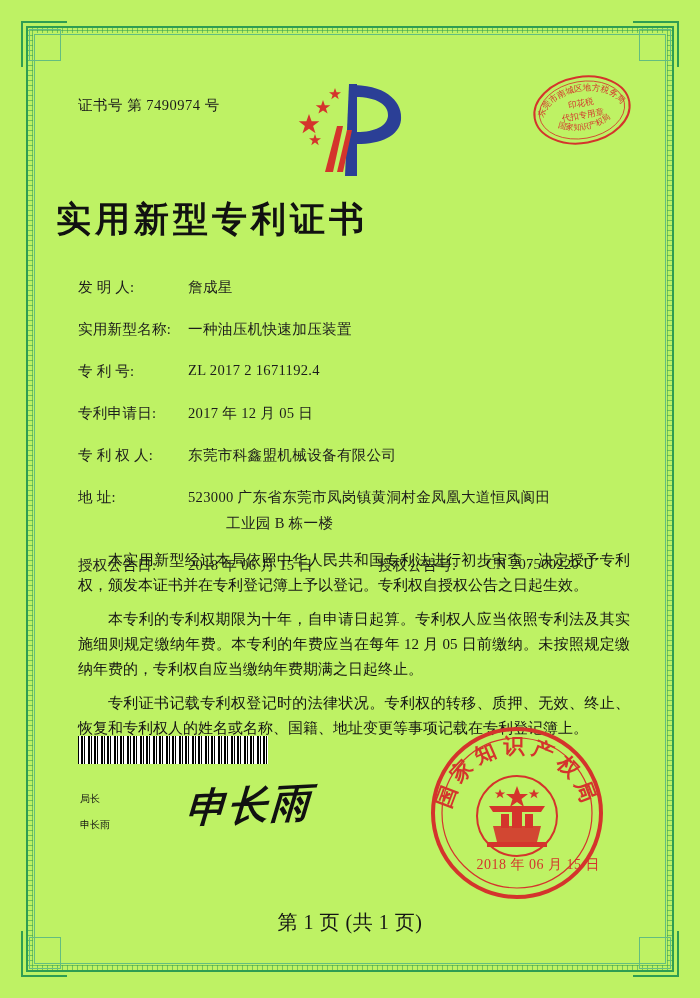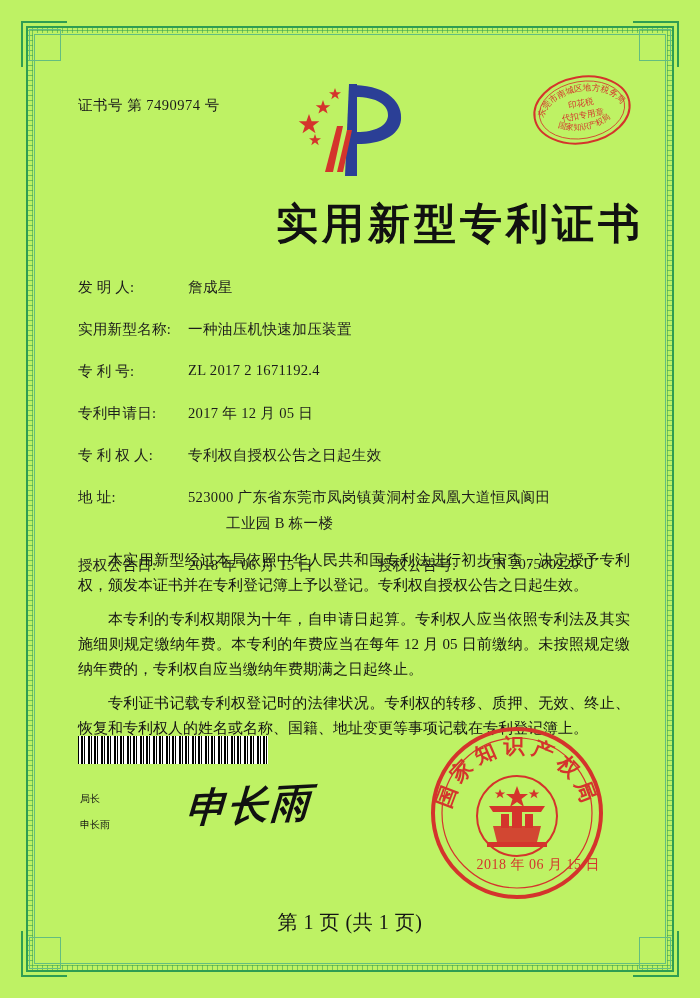--- a/index.html
+++ b/index.html
@@ -112,22 +112,22 @@
     top: 14px;
     width: 108px;
     height: 80px;
   }
 
   .main-title {
     position: absolute;
     left: 0;
     right: 0;
     top: 140px;
-    text-align: right;
-    font-size: 42px;
+    text-align: left;
+    font-size: 35px;
     font-weight: bold;
     letter-spacing: 4px;
     color: #111;
     font-family: "DejaVu Serif", serif;
   }
 
   .fields {
     position: absolute;
     left: 22px;
     right: 10px;
@@ -328,21 +328,21 @@
         <div class="value">ZL 2017 2 1671192.4</div>
       </div>
 
       <div class="row">
         <div class="label">专利申请日:</div>
         <div class="value">2017 年 12 月 05 日</div>
       </div>
 
       <div class="row">
         <div class="label">专 利 权 人:</div>
-        <div class="value">专利权自授权公告之日起生效</div>
+        <div class="value">东莞市科鑫盟机械设备有限公司</div>
       </div>
 
       <div class="row">
         <div class="label">地 址:</div>
         <div class="value">
           <span>523000  广东省东莞市凤岗镇黄洞村金凤凰大道恒凤阆田</span>
           <span class="line2">工业园 B 栋一楼</span>
         </div>
       </div>
 

